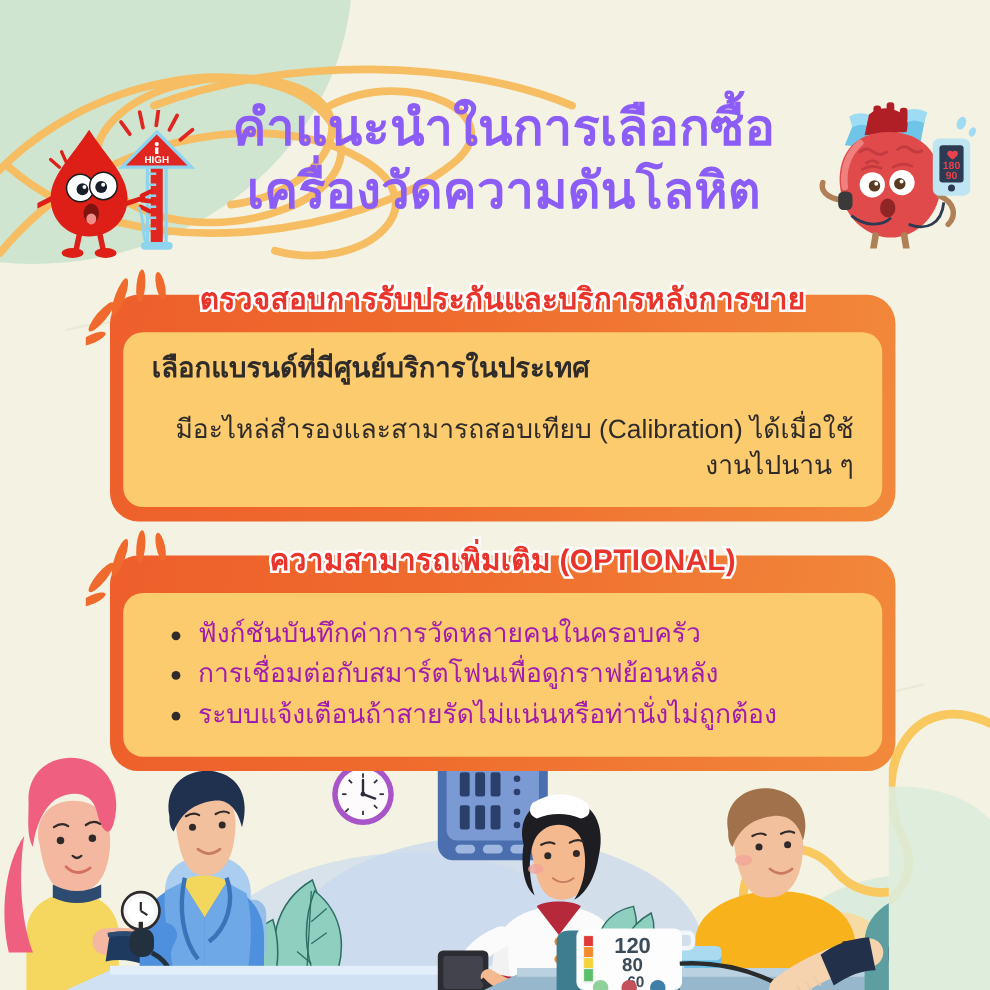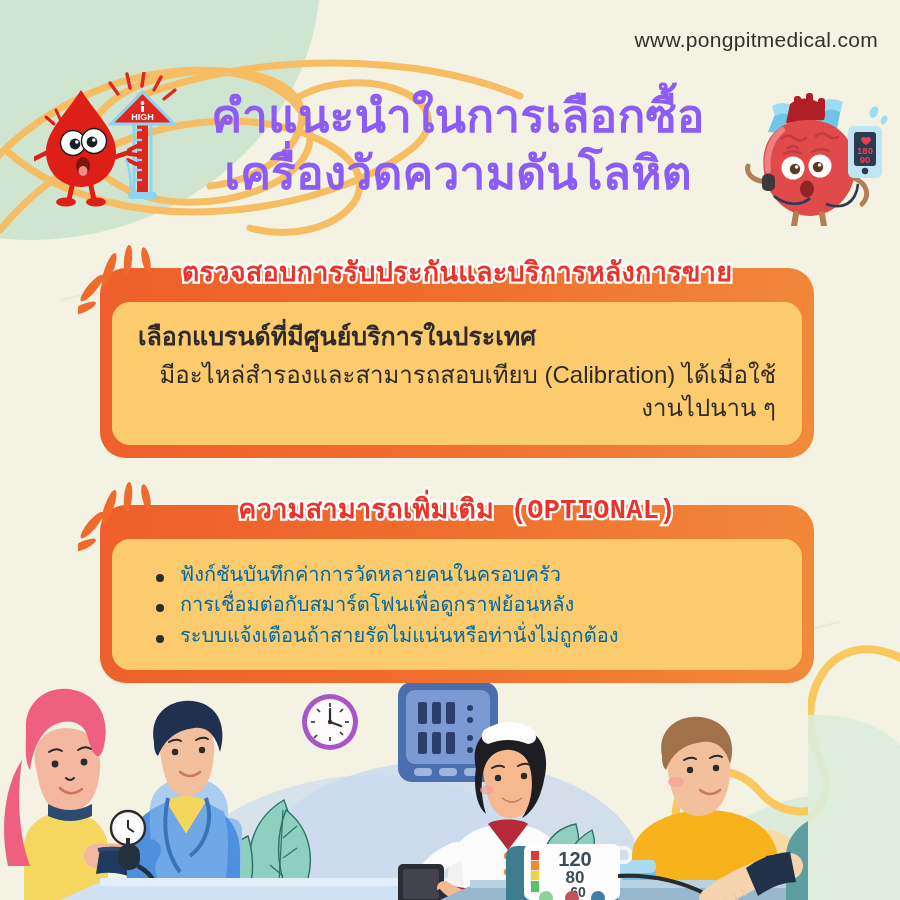--- a/index.html
+++ b/index.html
@@ -63,21 +63,21 @@
     font-size: 46px;
     font-weight: 700;
     line-height: 1.23;
     color: #8b5cf6;
     letter-spacing: .2px;
     white-space: nowrap;
   }
 
   
   .mascot { position: absolute; z-index: 7; }
-  .mascot-drop { left: 34px; top: 72px; }
+  .mascot-drop { left: 34px; top: 100px; }
   .mascot-heart { right: 12px; top: 86px; }
 
   
   .section {
     position: absolute;
     left: 100px;
     width: 714px;
     z-index: 5;
   }
   .section-1 { top: 268px; }
@@ -93,58 +93,58 @@
     border-radius: 18px;
     background: #fbcb6e;
     padding: 18px 26px 20px 26px;
   }
 
   .section-heading {
     position: absolute;
     left: 0; right: 0;
     top: -18px;
     text-align: center;
-    font-family: Liberation Mono, monospace;
+    font-family: Liberation Sans, sans-serif;
     font-size: 27px;
     font-weight: 700;
     letter-spacing: .3px;
     color: #e8342b;
     -webkit-text-stroke: 4.5px #ffffff;
     paint-order: stroke fill;
     z-index: 9;
     white-space: nowrap;
   }
 
   
   .rays { position: absolute; left: -22px; top: -30px; z-index: 8; }
 
   .card-title {
-    font-family: Liberation Serif, serif;
+    font-family: Liberation Mono, monospace;
     font-size: 25px;
     font-weight: 700;
     color: #2f2b2a;
     line-height: 1.35;
-    margin-bottom: 4px;
+    margin-bottom: 20px;
   }
   .card-body {
     font-family: "Liberation Sans", sans-serif;
     font-size: 24px;
     font-weight: 400;
     color: #2f2b2a;
     line-height: 1.4;
     text-align: right;
   }
 
   .bullets { list-style: none; padding: 2px 0 0 14px; }
   .bullets li {
     position: relative;
     padding-left: 28px;
     font-family: "Liberation Sans", sans-serif;
-    font-size: 20px;
-    color: #0369a1;
+    font-size: 24px;
+    color: #a21caf;
     line-height: 1.52;
   }
   .bullets li::before {
     content: "";
     position: absolute;
     left: 4px; top: 15px;
     width: 8px; height: 8px;
     border-radius: 50%;
     background: #2f2b2a;
   }
@@ -184,21 +184,20 @@
 
       <g stroke="#f9c85f" stroke-width="8" fill="none" stroke-linecap="round">
         <path d="M905 660 C 830 620, 790 700, 820 760 C 850 820, 760 860, 730 800"></path>
         <path d="M700 900 C 680 820, 740 760, 800 780"></path>
       </g>
 
       <path d="M690 760 C 760 700, 880 700, 910 760 L 910 905 L 690 905 Z" fill="#dcecdc" opacity=".9"></path>
     </svg>
   </div>
 
-  <div class="site-url">www.pongpitmedical.com</div>
 
   <div class="title-block">
     <div class="title-line">คำแนะนำในการเลือกซื้อ</div>
     <div class="title-line">เครื่องวัดความดันโลหิต</div>
   </div>
 
   <div class="mascot mascot-drop">
     <svg width="150" height="135" viewBox="0 0 150 135">
 
       <g>

